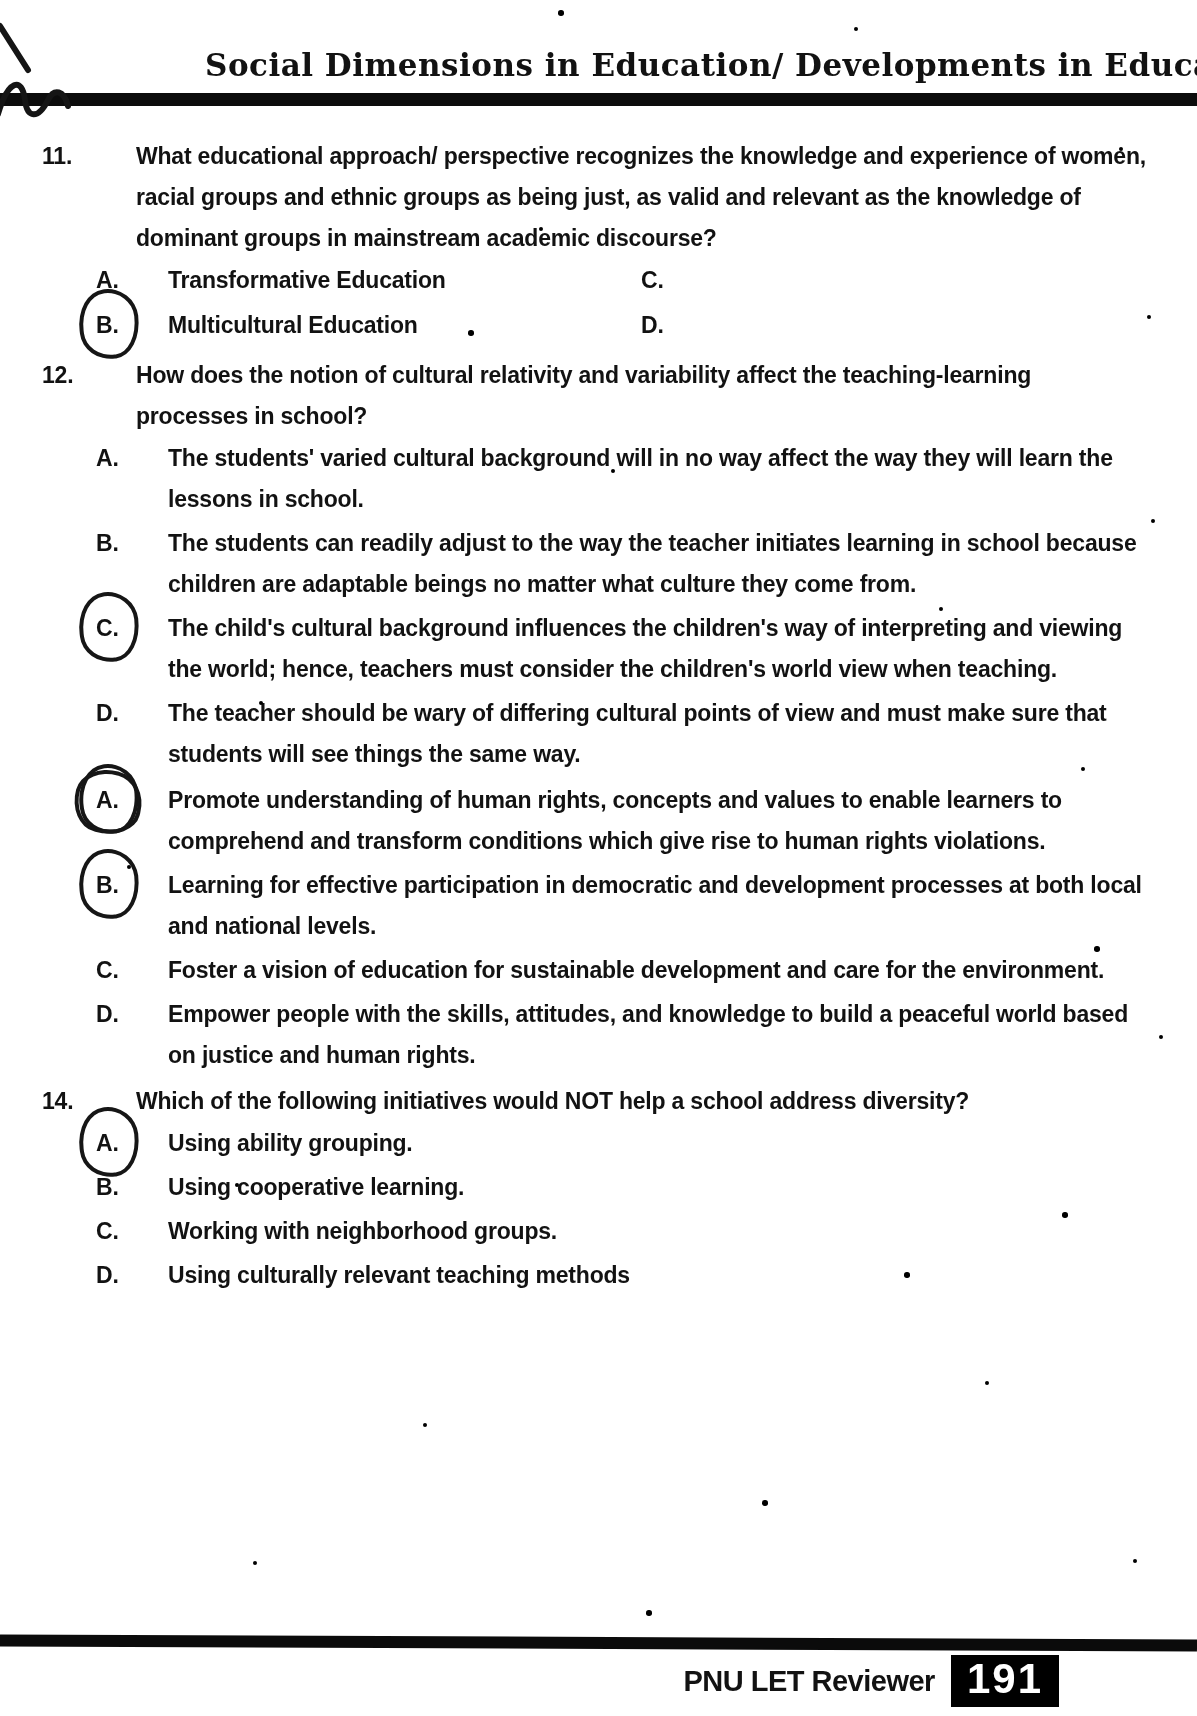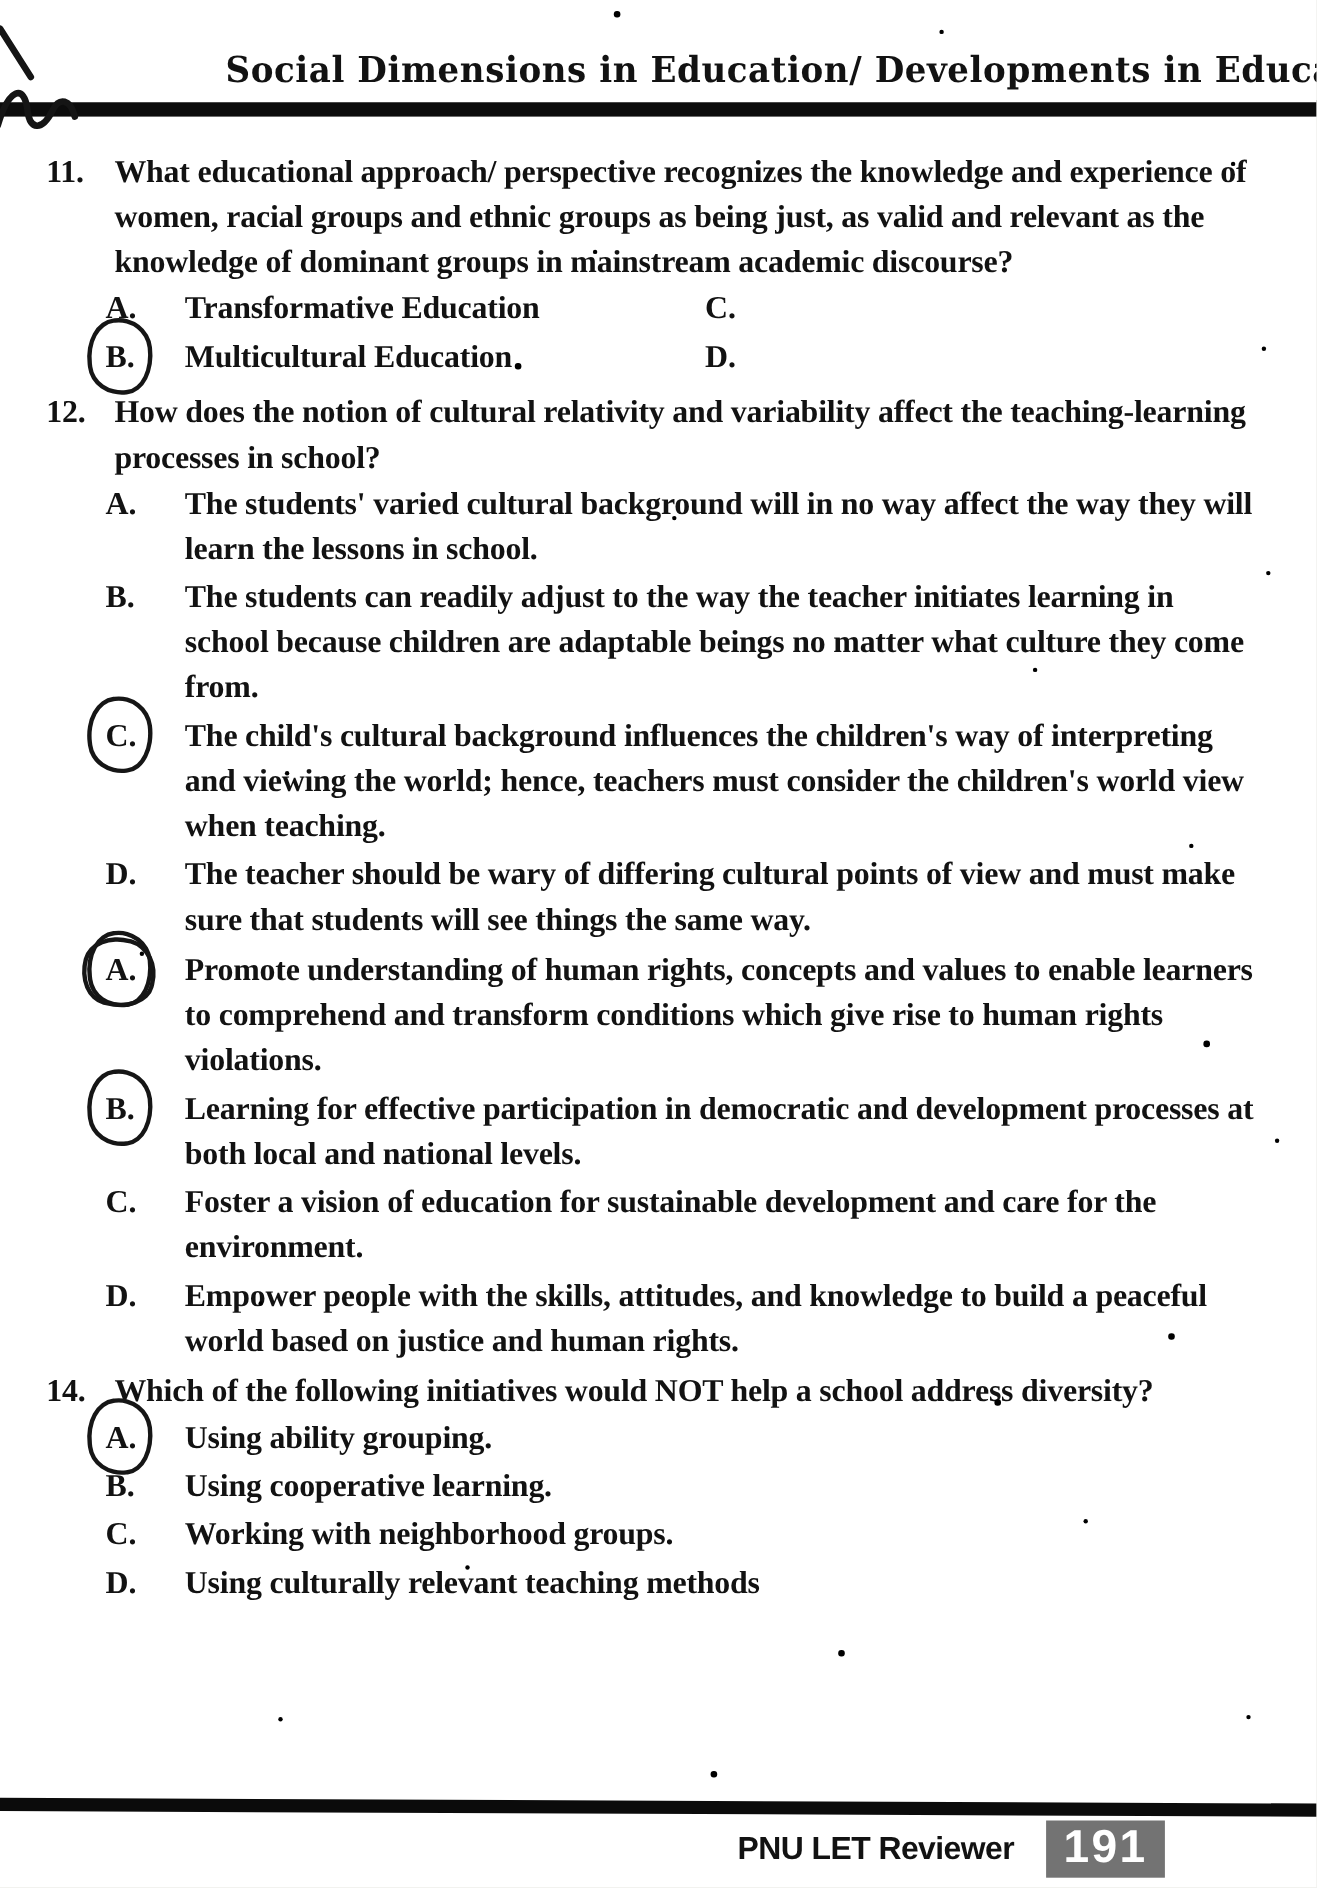--- a/index.html
+++ b/index.html
@@ -26,34 +26,33 @@
   }
   .header-rule{
     margin-top:9px;
     height:15px;
     background:#0c0c0c;
     box-shadow:0 3px 0 -1px #ffffff inset;
   }
   
   .content{
     padding:30px 48px 0 30px;
-    font-size:29px;
+    font-size:23px;
     font-weight:700;
     line-height:41px;
     letter-spacing:-.2px;
-    font-family:Liberation Serif, serif;
   }
   .question{margin-bottom:5px;}
   .q-head{display:flex;}
   .q-num{
     flex:0 0 62px;
     text-align:left;
     padding-left:12px;
   }
-  .q-text{flex:1;}
+  .q-text{flex:1;margin-left:32px;}
   .options{margin-left:66px;margin-top:1px;}
   .option{
     display:flex;
     margin-bottom:3px;
   }
   .opt-letter{
     flex:0 0 58px;
     position:relative;
   }
   .opt-text{flex:1;margin-left:14px;}
@@ -95,22 +94,22 @@
     top:1655px;right:138px;
     display:flex;
     align-items:center;
   }
   .footer-label{
     font-size:29px;
     font-weight:700;
     letter-spacing:-.5px;
   }
   .footer-page{
-    margin-left:29px;
-    background:#737373;
+    margin-left:16px;
+    background:#000000;
     color:#ffffff;
     font-size:42px;
     font-weight:700;
     padding:0 16px 4px 16px;
     letter-spacing:2px;
   }
   
   .noise{
     position:absolute;left:0;top:0;width:2px;height:2px;border-radius:50%;
     box-shadow:

